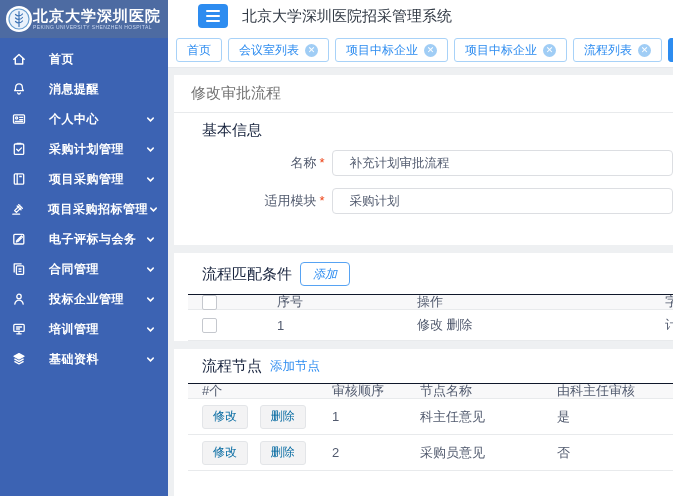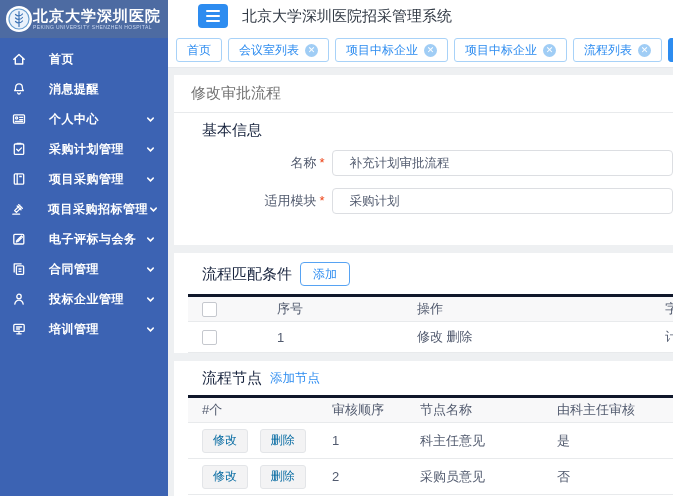--- a/index.html
+++ b/index.html
@@ -46,26 +46,26 @@
   .form { margin-top:10px; padding-bottom:19px; }
   .frow { display:flex; align-items:center; margin-bottom:12px; }
   .flabel { width:160px; text-align:right; font-size:13px; color:#515a6e; }
   .req { color:#ed4014; margin-left:3px; }
   .finput { margin-left:8px; width:360px; height:26px; border:1px solid #dcdee2; border-radius:4px;
     padding:0 16px; font-size:12.5px; color:#515a6e; background:#fff; outline:none;
     font-family:Liberation Mono, monospace; }
 
   .sec-row { display:flex; align-items:center; padding:9px 0 0 28px; }
   .btn-add { margin-left:8px; height:24px; padding:0 12px; background:#fff; border:1px solid #57a3f3;
-    border-radius:4px; color:#2d8cf0; font-size:12px; cursor:pointer; }
+    border-radius:4px; color:#2d8cf0; font-size:12px; cursor:pointer;font-style:italic; }
   .link-add { margin-left:8px; font-size:12.5px; color:#2d8cf0; text-decoration:none; cursor:pointer; }
 
   .tbl { margin:8px 0 0 14px; font-size:13px; color:#515a6e; }
   .trow { display:flex; align-items:center; border-bottom:1px solid #e8eaec; }
-  .thead { background:#f8f8f9; border-top:3px solid #0f172a; height:28px; }
+  .thead { background:#f8f8f9; border-top:1px solid #0f172a; height:16px; }
   .tbody-row { background:#fff; }
   .cell { padding-left:14px; white-space:nowrap; overflow:hidden; }
   .m-c1 { width:75px; } .m-c2 { width:140px; } .m-c3 { width:248px; } .m-c4 { flex:1; min-width:20px; }
   .m-row { height:31px; }
   .n-c1 { width:130px; } .n-c2 { width:88px; } .n-c3 { width:137px; } .n-c4 { flex:1; min-width:40px; }
   .n-row { height:36px; }
   .checkbox { display:inline-block; width:15px; height:15px; border:1px solid #c5c8ce; border-radius:2px;
     background:#fff; cursor:pointer; vertical-align:middle; }
   .chip { height:24px; padding:0 10px; background:#f3f3f4; border:1px solid #e3e5e8; border-radius:3px;
     color:#0369a1; font-size:12px; cursor:pointer; margin-right:8px; }
@@ -213,20 +213,34 @@
               <path d="M8 10.4v2.4M5.8 12.8h4.4M5.5 6h5M5.5 8h3"></path>
             </svg>
         </span>
         <span class="nlabel">培训管理</span>
         <span class="chev">
           <svg width="11" height="11" viewBox="0 0 12 12" fill="none" stroke="#fff" stroke-width="1.6" stroke-linecap="round">
               <path d="M3 4.5 6 7.5 9 4.5"></path>
             </svg>
         </span>
       </div>
+      <div class="nav-item">
+        <span class="nicon">
+          <svg width="16" height="16" viewBox="0 0 16 16" fill="none" stroke="#fff" stroke-width="1.3" stroke-linejoin="round">
+              <path d="M8 2.6 13 5.3 8 8 3 5.3Z" fill="#fff"></path>
+              <path d="M3.4 7.9 8 10.4l4.6-2.5M3.4 10.4 8 12.9l4.6-2.5"></path>
+            </svg>
+        </span>
+        <span class="nlabel">基础资料</span>
+        <span class="chev">
+          <svg width="11" height="11" viewBox="0 0 12 12" fill="none" stroke="#fff" stroke-width="1.6" stroke-linecap="round">
+              <path d="M3 4.5 6 7.5 9 4.5"></path>
+            </svg>
+        </span>
+      </div>
     </nav>
   </aside>
 
   <div class="main">
 
     <div class="topbar">
       <button class="burger">
         <span></span>
           <span></span>
           <span></span>

